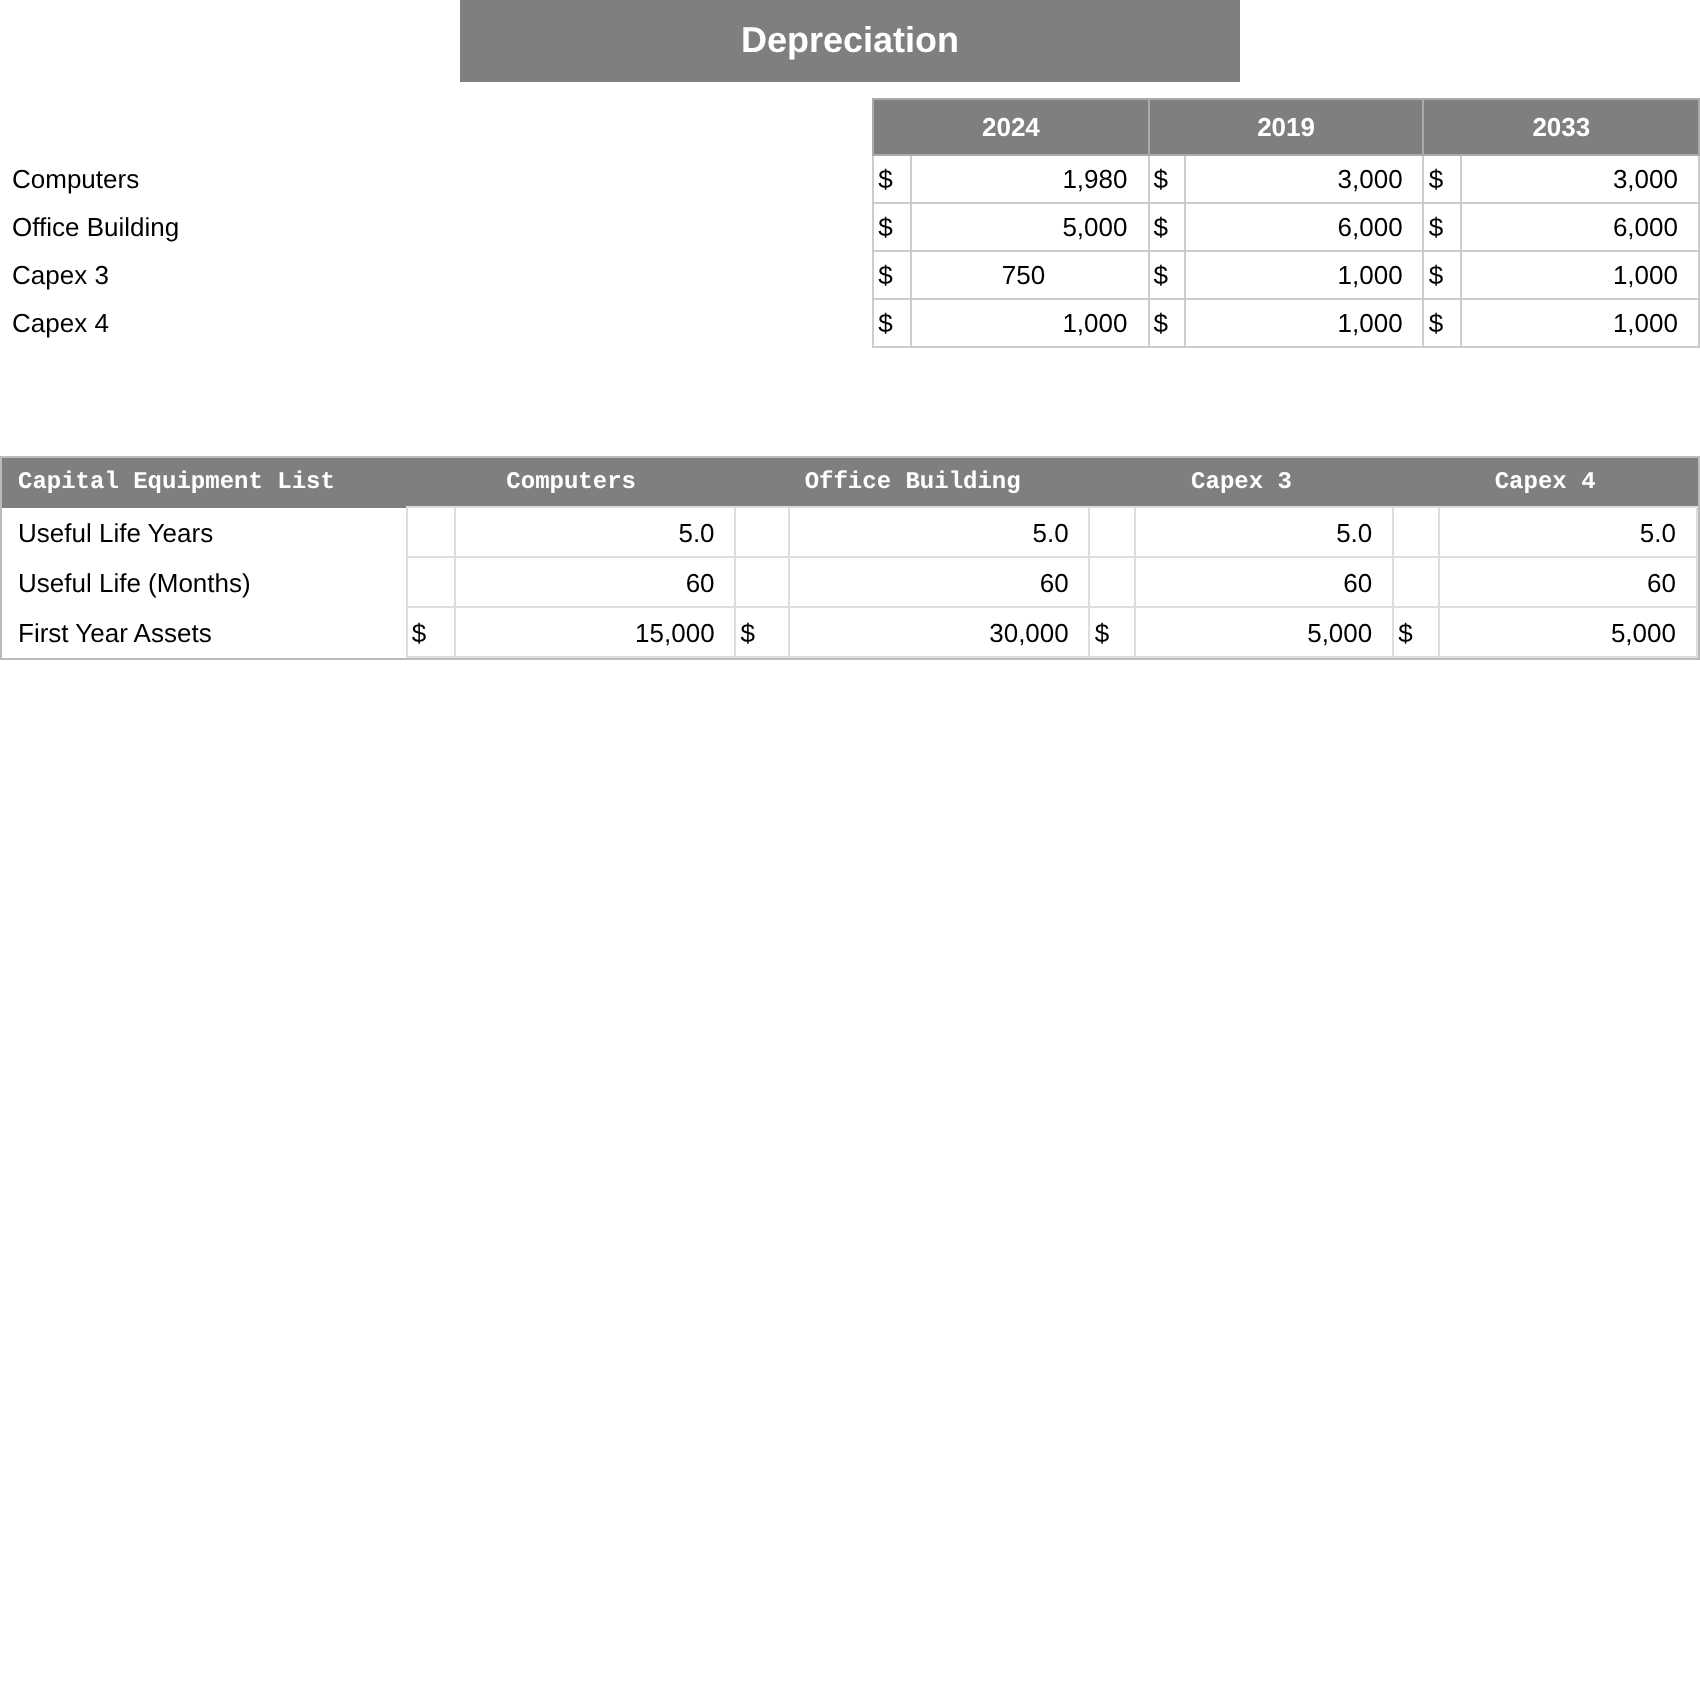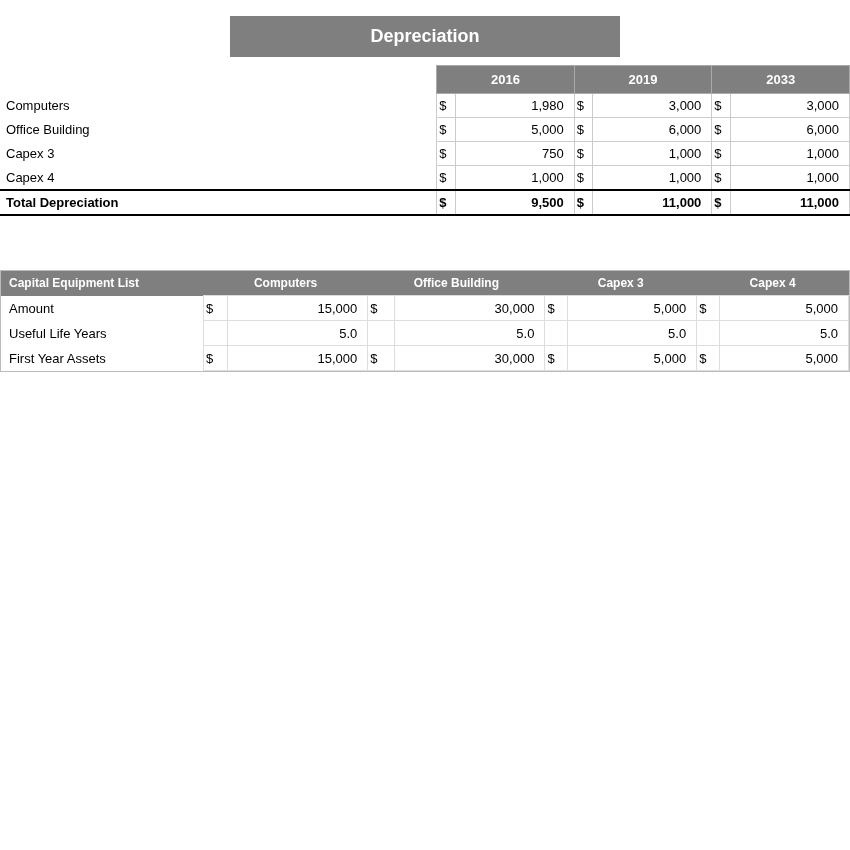--- a/index.html
+++ b/index.html
@@ -23,20 +23,21 @@
       padding: 5px 8px;
       text-align: right;
     }
 
     .asset-table th {
       background: #7f7f7f;
       color: #fff;
       font-weight: bold;
       text-align: center;
       font-size: 12px;
+      font-family: Liberation Mono, monospace;
     }
 
     .asset-table th.left-header {
       text-align: left;
       width: 160px;
     }
 
     .asset-table td.row-label {
       text-align: left;
       font-weight: normal;
@@ -73,34 +74,34 @@
       text-align: left;
       padding-left: 6px;
     }
     .dep-spacer {
       width: 120px;
     }
   </style>
 </head>
 <body>
 
-<div style="padding:16px 0 40px 0;">
+<div style="padding:0 0 40px 0;">
 
   <div style="background:#7f7f7f; color:#fff; font-size:18px; font-weight:bold;
               text-align:center; padding:10px 0; margin:0 230px 0 230px;">
     <span>Depreciation</span>
   </div>
 
   <table class="dep-main-table" style="margin-top:8px;">
     <thead>
       <tr>
         <td class="dep-name dep-spacer" colspan="2" style="border:none;"></td>
 
         <td colspan="2" style="background:#7f7f7f; color:#fff; font-weight:bold; text-align:center; padding:6px 4px; border:1px solid #aaa;">
-          <span>2016</span>
+          <span>2024</span>
         </td>
         <td colspan="2" style="background:#7f7f7f; color:#fff; font-weight:bold; text-align:center; padding:6px 4px; border:1px solid #aaa;">
           <span>2019</span>
         </td>
         <td colspan="2" style="background:#7f7f7f; color:#fff; font-weight:bold; text-align:center; padding:6px 4px; border:1px solid #aaa;">
           <span>2033</span>
         </td>
       </tr>
     </thead>
     <tbody id="dep-tbody">
@@ -122,45 +123,35 @@
           <td style="width: 90px; text-align: right; padding: 4px 10px 4px 4px; border: 1px solid rgb(204, 204, 204);">5,000</td>
           <td style="width: 14px; text-align: left; padding: 4px 2px; border: 1px solid rgb(204, 204, 204);">$</td>
           <td style="width: 90px; text-align: right; padding: 4px 10px 4px 4px; border: 1px solid rgb(204, 204, 204);">6,000</td>
           <td style="width: 14px; text-align: left; padding: 4px 2px; border: 1px solid rgb(204, 204, 204);">$</td>
           <td style="width: 90px; text-align: right; padding: 4px 10px 4px 4px; border: 1px solid rgb(204, 204, 204);">6,000</td>
         </tr>
         <tr>
           <td style="width: 200px; text-align: left; padding: 4px 6px;">Capex 3</td>
           <td style="width: 130px;"></td>
           <td style="width: 14px; text-align: left; padding: 4px 2px; border: 1px solid rgb(204, 204, 204);">$</td>
-          <td style="width: 90px; text-align: right; padding: 4px 10px 4px 4px; border: 1px solid rgb(204, 204, 204);">750</td>
+          <td style="width: 90px; text-align: center; padding: 4px 10px 4px 4px; border: 1px solid rgb(204, 204, 204);">750</td>
           <td style="width: 14px; text-align: left; padding: 4px 2px; border: 1px solid rgb(204, 204, 204);">$</td>
           <td style="width: 90px; text-align: right; padding: 4px 10px 4px 4px; border: 1px solid rgb(204, 204, 204);">1,000</td>
           <td style="width: 14px; text-align: left; padding: 4px 2px; border: 1px solid rgb(204, 204, 204);">$</td>
           <td style="width: 90px; text-align: right; padding: 4px 10px 4px 4px; border: 1px solid rgb(204, 204, 204);">1,000</td>
         </tr>
         <tr>
           <td style="width: 200px; text-align: left; padding: 4px 6px;">Capex 4</td>
           <td style="width: 130px;"></td>
           <td style="width: 14px; text-align: left; padding: 4px 2px; border: 1px solid rgb(204, 204, 204);">$</td>
           <td style="width: 90px; text-align: right; padding: 4px 10px 4px 4px; border: 1px solid rgb(204, 204, 204);">1,000</td>
           <td style="width: 14px; text-align: left; padding: 4px 2px; border: 1px solid rgb(204, 204, 204);">$</td>
           <td style="width: 90px; text-align: right; padding: 4px 10px 4px 4px; border: 1px solid rgb(204, 204, 204);">1,000</td>
           <td style="width: 14px; text-align: left; padding: 4px 2px; border: 1px solid rgb(204, 204, 204);">$</td>
           <td style="width: 90px; text-align: right; padding: 4px 10px 4px 4px; border: 1px solid rgb(204, 204, 204);">1,000</td>
-        </tr>
-        <tr style="border-top: 2px solid rgb(0, 0, 0); border-bottom: 2px solid rgb(0, 0, 0);">
-          <td style="width: 200px; text-align: left; padding: 4px 6px; font-weight: bold;">Total Depreciation</td>
-          <td style="width: 130px;"></td>
-          <td style="width: 14px; text-align: left; padding: 4px 2px; border: 1px solid rgb(204, 204, 204); font-weight: bold;">$</td>
-          <td style="width: 90px; text-align: right; padding: 4px 10px 4px 4px; border: 1px solid rgb(204, 204, 204); font-weight: bold;">9,500</td>
-          <td style="width: 14px; text-align: left; padding: 4px 2px; border: 1px solid rgb(204, 204, 204); font-weight: bold;">$</td>
-          <td style="width: 90px; text-align: right; padding: 4px 10px 4px 4px; border: 1px solid rgb(204, 204, 204); font-weight: bold;">11,000</td>
-          <td style="width: 14px; text-align: left; padding: 4px 2px; border: 1px solid rgb(204, 204, 204); font-weight: bold;">$</td>
-          <td style="width: 90px; text-align: right; padding: 4px 10px 4px 4px; border: 1px solid rgb(204, 204, 204); font-weight: bold;">11,000</td>
         </tr>
       </tbody>
   </table>
 
 </div>
 
 <div style="margin-top:10px;">
 
 
   <div style="margin-top:14px; border:1px solid #bbb;">
@@ -169,41 +160,41 @@
         <tr>
           <th class="left-header">Capital Equipment List</th>
           <th colspan="2" class="col-computers">Computers</th>
           <th colspan="2" class="col-office">Office Building</th>
           <th colspan="2" class="col-capex3">Capex 3</th>
           <th colspan="2" class="col-capex4">Capex 4</th>
         </tr>
       </thead>
       <tbody id="asset-tbody">
 
-      <tr>
-            <td class="row-label">Amount</td>
-            <td class="ds" style="width: 14px; text-align: left; padding: 4px 2px; border: 1px solid rgb(221, 221, 221);">$</td>
-            <td class="val" style="text-align: right; padding: 4px 10px 4px 4px; border: 1px solid rgb(221, 221, 221);">15,000</td>
-            <td class="ds" style="width: 14px; text-align: left; padding: 4px 2px; border: 1px solid rgb(221, 221, 221);">$</td>
-            <td class="val" style="text-align: right; padding: 4px 10px 4px 4px; border: 1px solid rgb(221, 221, 221);">30,000</td>
-            <td class="ds" style="width: 14px; text-align: left; padding: 4px 2px; border: 1px solid rgb(221, 221, 221);">$</td>
-            <td class="val" style="text-align: right; padding: 4px 10px 4px 4px; border: 1px solid rgb(221, 221, 221);">5,000</td>
-            <td class="ds" style="width: 14px; text-align: left; padding: 4px 2px; border: 1px solid rgb(221, 221, 221);">$</td>
-            <td class="val" style="text-align: right; padding: 4px 10px 4px 4px; border: 1px solid rgb(221, 221, 221);">5,000</td>
+          <tr>
+            <td class="row-label">Useful Life Years</td>
+            <td class="ds" style="width: 14px; text-align: left; padding: 4px 2px; border: 1px solid rgb(221, 221, 221);"></td>
+            <td class="val" style="text-align: right; padding: 4px 10px 4px 4px; border: 1px solid rgb(221, 221, 221);">5.0</td>
+            <td class="ds" style="width: 14px; text-align: left; padding: 4px 2px; border: 1px solid rgb(221, 221, 221);"></td>
+            <td class="val" style="text-align: right; padding: 4px 10px 4px 4px; border: 1px solid rgb(221, 221, 221);">5.0</td>
+            <td class="ds" style="width: 14px; text-align: left; padding: 4px 2px; border: 1px solid rgb(221, 221, 221);"></td>
+            <td class="val" style="text-align: right; padding: 4px 10px 4px 4px; border: 1px solid rgb(221, 221, 221);">5.0</td>
+            <td class="ds" style="width: 14px; text-align: left; padding: 4px 2px; border: 1px solid rgb(221, 221, 221);"></td>
+            <td class="val" style="text-align: right; padding: 4px 10px 4px 4px; border: 1px solid rgb(221, 221, 221);">5.0</td>
           </tr>
           <tr>
-            <td class="row-label">Useful Life Years</td>
-            <td class="ds" style="width: 14px; text-align: left; padding: 4px 2px; border: 1px solid rgb(221, 221, 221);"></td>
-            <td class="val" style="text-align: right; padding: 4px 10px 4px 4px; border: 1px solid rgb(221, 221, 221);">5.0</td>
-            <td class="ds" style="width: 14px; text-align: left; padding: 4px 2px; border: 1px solid rgb(221, 221, 221);"></td>
-            <td class="val" style="text-align: right; padding: 4px 10px 4px 4px; border: 1px solid rgb(221, 221, 221);">5.0</td>
-            <td class="ds" style="width: 14px; text-align: left; padding: 4px 2px; border: 1px solid rgb(221, 221, 221);"></td>
-            <td class="val" style="text-align: right; padding: 4px 10px 4px 4px; border: 1px solid rgb(221, 221, 221);">5.0</td>
-            <td class="ds" style="width: 14px; text-align: left; padding: 4px 2px; border: 1px solid rgb(221, 221, 221);"></td>
-            <td class="val" style="text-align: right; padding: 4px 10px 4px 4px; border: 1px solid rgb(221, 221, 221);">5.0</td>
+            <td class="row-label">Useful Life (Months)</td>
+            <td class="ds" style="width: 14px; text-align: left; padding: 4px 2px; border: 1px solid rgb(221, 221, 221);"></td>
+            <td class="val" style="text-align: right; padding: 4px 10px 4px 4px; border: 1px solid rgb(221, 221, 221);">60</td>
+            <td class="ds" style="width: 14px; text-align: left; padding: 4px 2px; border: 1px solid rgb(221, 221, 221);"></td>
+            <td class="val" style="text-align: right; padding: 4px 10px 4px 4px; border: 1px solid rgb(221, 221, 221);">60</td>
+            <td class="ds" style="width: 14px; text-align: left; padding: 4px 2px; border: 1px solid rgb(221, 221, 221);"></td>
+            <td class="val" style="text-align: right; padding: 4px 10px 4px 4px; border: 1px solid rgb(221, 221, 221);">60</td>
+            <td class="ds" style="width: 14px; text-align: left; padding: 4px 2px; border: 1px solid rgb(221, 221, 221);"></td>
+            <td class="val" style="text-align: right; padding: 4px 10px 4px 4px; border: 1px solid rgb(221, 221, 221);">60</td>
           </tr>
           <tr>
             <td class="row-label">First Year Assets</td>
             <td class="ds" style="width: 14px; text-align: left; padding: 4px 2px; border: 1px solid rgb(221, 221, 221);">$</td>
             <td class="val" style="text-align: right; padding: 4px 10px 4px 4px; border: 1px solid rgb(221, 221, 221);">15,000</td>
             <td class="ds" style="width: 14px; text-align: left; padding: 4px 2px; border: 1px solid rgb(221, 221, 221);">$</td>
             <td class="val" style="text-align: right; padding: 4px 10px 4px 4px; border: 1px solid rgb(221, 221, 221);">30,000</td>
             <td class="ds" style="width: 14px; text-align: left; padding: 4px 2px; border: 1px solid rgb(221, 221, 221);">$</td>
             <td class="val" style="text-align: right; padding: 4px 10px 4px 4px; border: 1px solid rgb(221, 221, 221);">5,000</td>
             <td class="ds" style="width: 14px; text-align: left; padding: 4px 2px; border: 1px solid rgb(221, 221, 221);">$</td>

